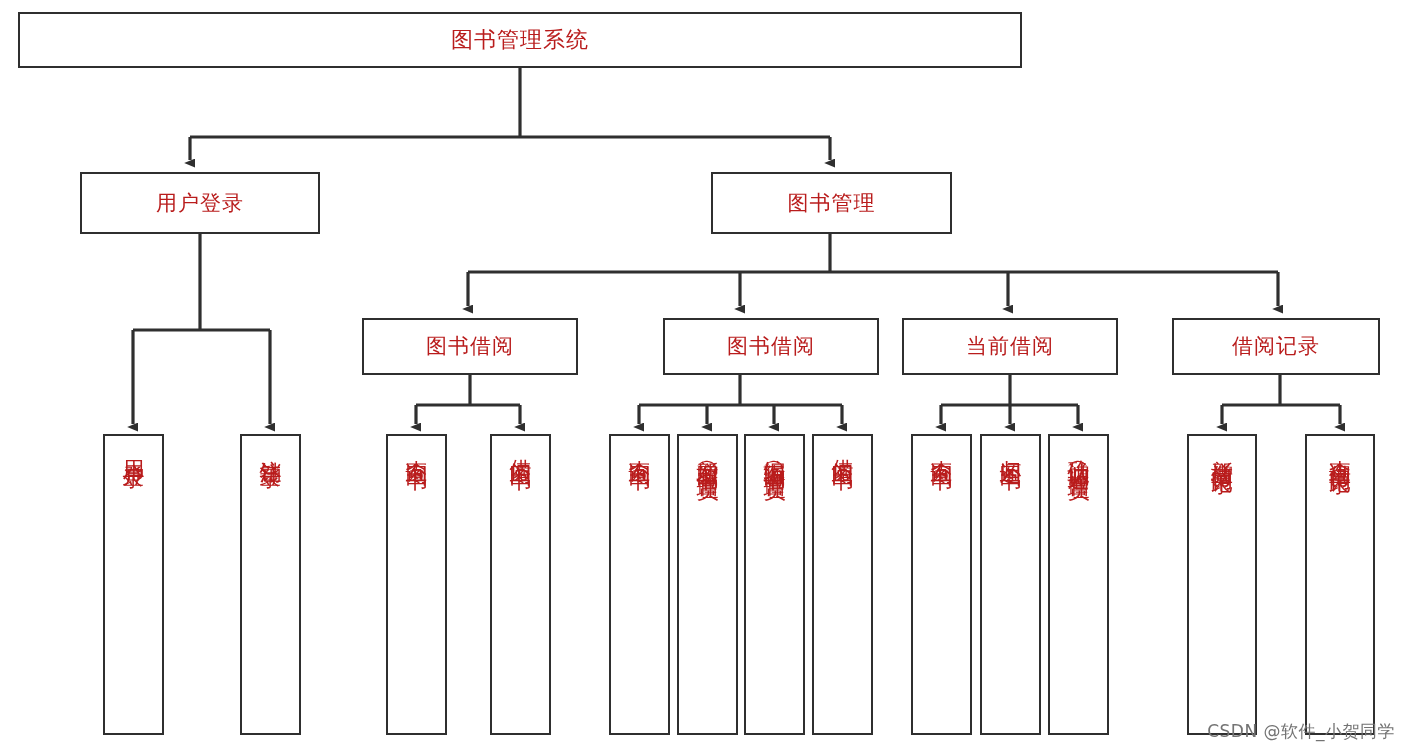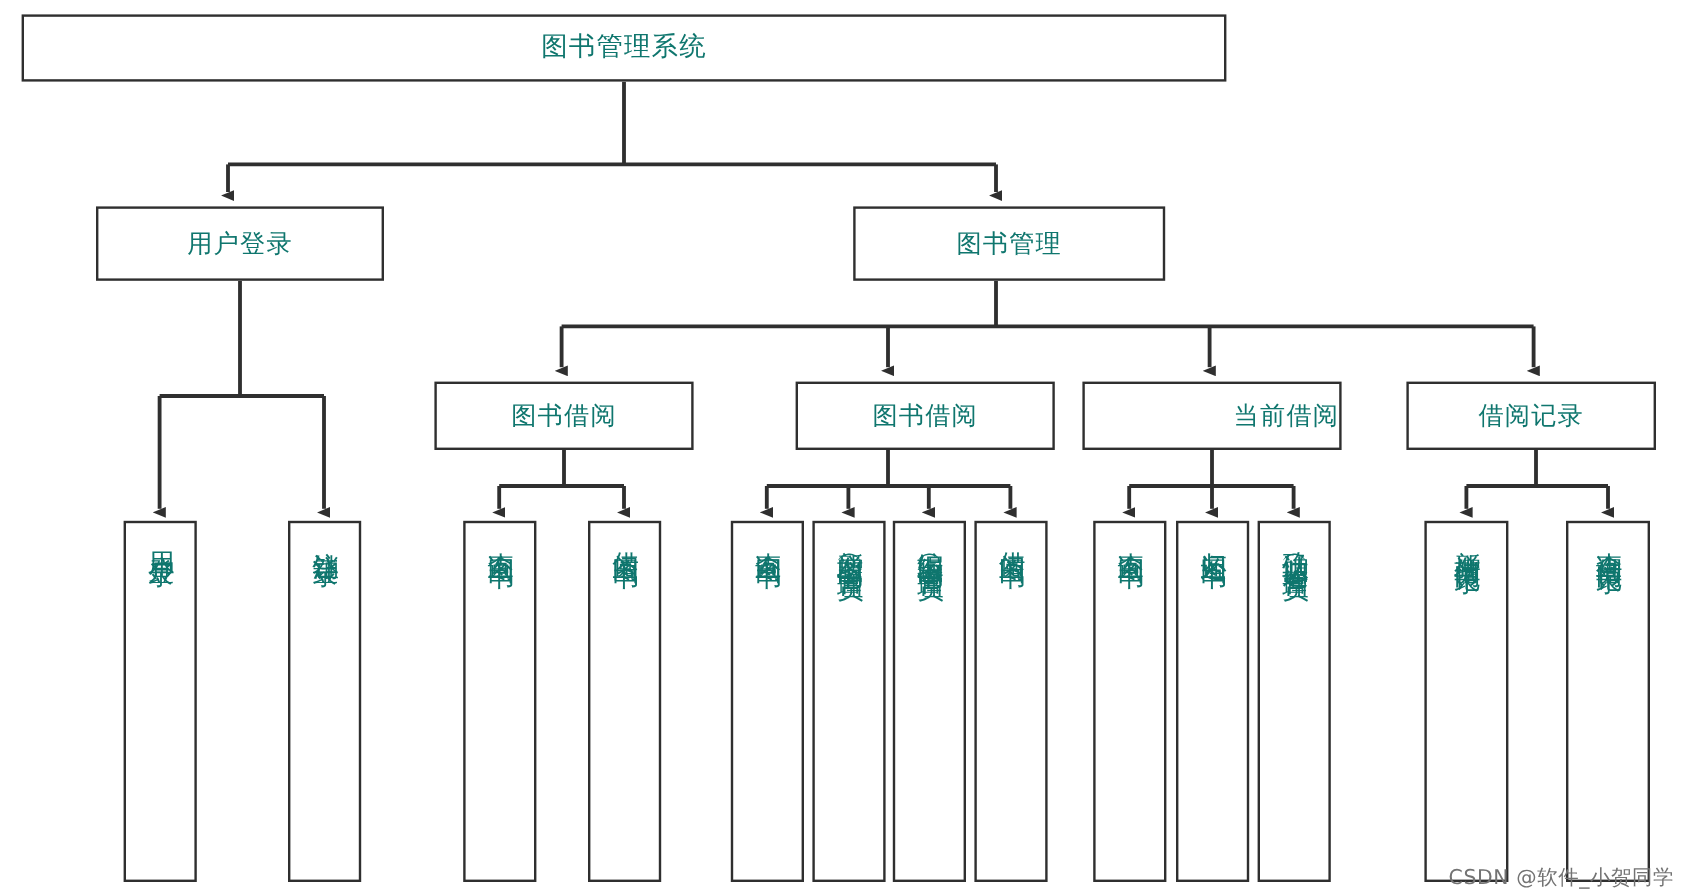--- a/index.html
+++ b/index.html
@@ -29,21 +29,21 @@
     background:#ffffff;
     display:flex;
     align-items:center;
     justify-content:center;
     z-index:2;
   }
   .node .label{
     font-size:21px;
     line-height:1.15;
     letter-spacing:1px;
-    color:#0f766e;
+    color:#b91c1c;
     white-space:nowrap;
     text-align:center;
   }
   
   #node-root .label{font-size:22px;}
   
   .node.leaf{
     align-items:flex-start;
     justify-content:center;
     padding-top:6px;
@@ -129,33 +129,33 @@
   </svg>
 
   <div class="node" id="node-root" style="left:18px;top:12px;width:1004px;height:56px;">
     <span class="label">图书管理系统</span>
   </div>
 
   <div class="node" style="left:80px;top:172px;width:240px;height:62px;">
     <span class="label">用户登录</span>
   </div>
 
-  <div class="node" style="left:711px;top:172px;width:260px;height:62px;">
+  <div class="node" style="left:711px;top:172px;width:241px;height:62px;">
     <span class="label">图书管理</span>
   </div>
 
   <div class="node" style="left:362px;top:318px;width:216px;height:57px;">
     <span class="label">图书借阅</span>
   </div>
 
   <div class="node" style="left:663px;top:318px;width:216px;height:57px;">
     <span class="label">图书借阅</span>
   </div>
 
-  <div class="node" style="left:902px;top:318px;width:216px;height:57px;justify-content:flex-end;">
+  <div class="node" style="left:902px;top:318px;width:216px;height:57px;">
     <span class="label">当前借阅</span>
   </div>
 
   <div class="node" style="left:1172px;top:318px;width:208px;height:57px;">
     <span class="label">借阅记录</span>
   </div>
 
   <div class="node leaf" style="left:103px;top:434px;width:61px;height:301px;">
     <span class="label">用户登录</span>
   </div>

